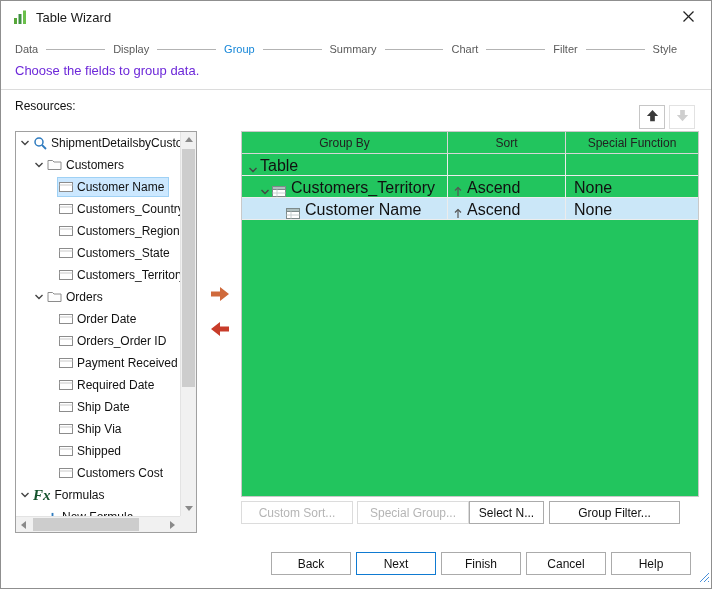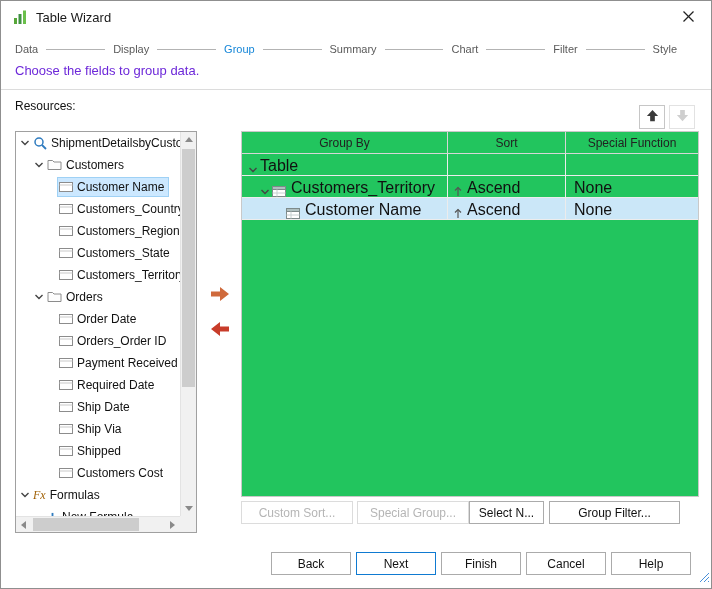--- a/index.html
+++ b/index.html
@@ -28,21 +28,21 @@
   .tree-panel{position:absolute;left:14px;top:130px;width:182px;height:402px;border:1px solid #a0a0a0;background:#fff}
   .tree-rows{position:absolute;left:0;top:0;right:16px;bottom:16px;overflow:hidden}
   .tree-row{height:22px;display:flex;align-items:center;font-size:12px;white-space:nowrap;cursor:default}
   .tree-row.lv0{padding-left:2px}
   .tree-row.lv1{padding-left:16px}
   .tree-row.lv2{padding-left:28px}
   .chev{width:14px;flex:0 0 14px;display:flex;justify-content:center;align-items:center}
   .node{display:flex;align-items:center;height:18px;padding:0 4px 0 1px}
   .node.selected{background:#cce8ff;outline:1px solid #9fd1f5}
   .ticon{display:flex;margin-right:4px}
-  .ticon.fx{font-family:"Liberation Serif",serif;font-style:italic;font-weight:normal;color:#a16207;font-size:12px;line-height:1}
+  .ticon.fx{font-family:"Liberation Serif",serif;font-style:italic;font-weight:bold;color:#14532d;font-size:15px;line-height:1}
   .tlabel{color:#111}
 
   .vscroll{position:absolute;top:0;right:0;bottom:16px;width:16px;background:#f1f1f1;border-left:1px solid #e3e3e3}
   .vthumb{position:absolute;top:17px;left:1px;right:1px;height:238px;background:#cdcdcd}
   .hscroll{position:absolute;left:0;right:16px;bottom:0;height:16px;background:#f1f1f1;border-top:1px solid #e3e3e3}
   .hthumb{position:absolute;left:17px;top:1px;bottom:1px;width:106px;background:#cdcdcd}
   .scorner{position:absolute;right:0;bottom:0;width:16px;height:16px;background:#f1f1f1}
   .sarrow{position:absolute;width:15px;height:15px;display:flex;align-items:center;justify-content:center;cursor:pointer}
   .sarrow.up{top:0;right:0}
   .sarrow.down{bottom:0;right:0}

